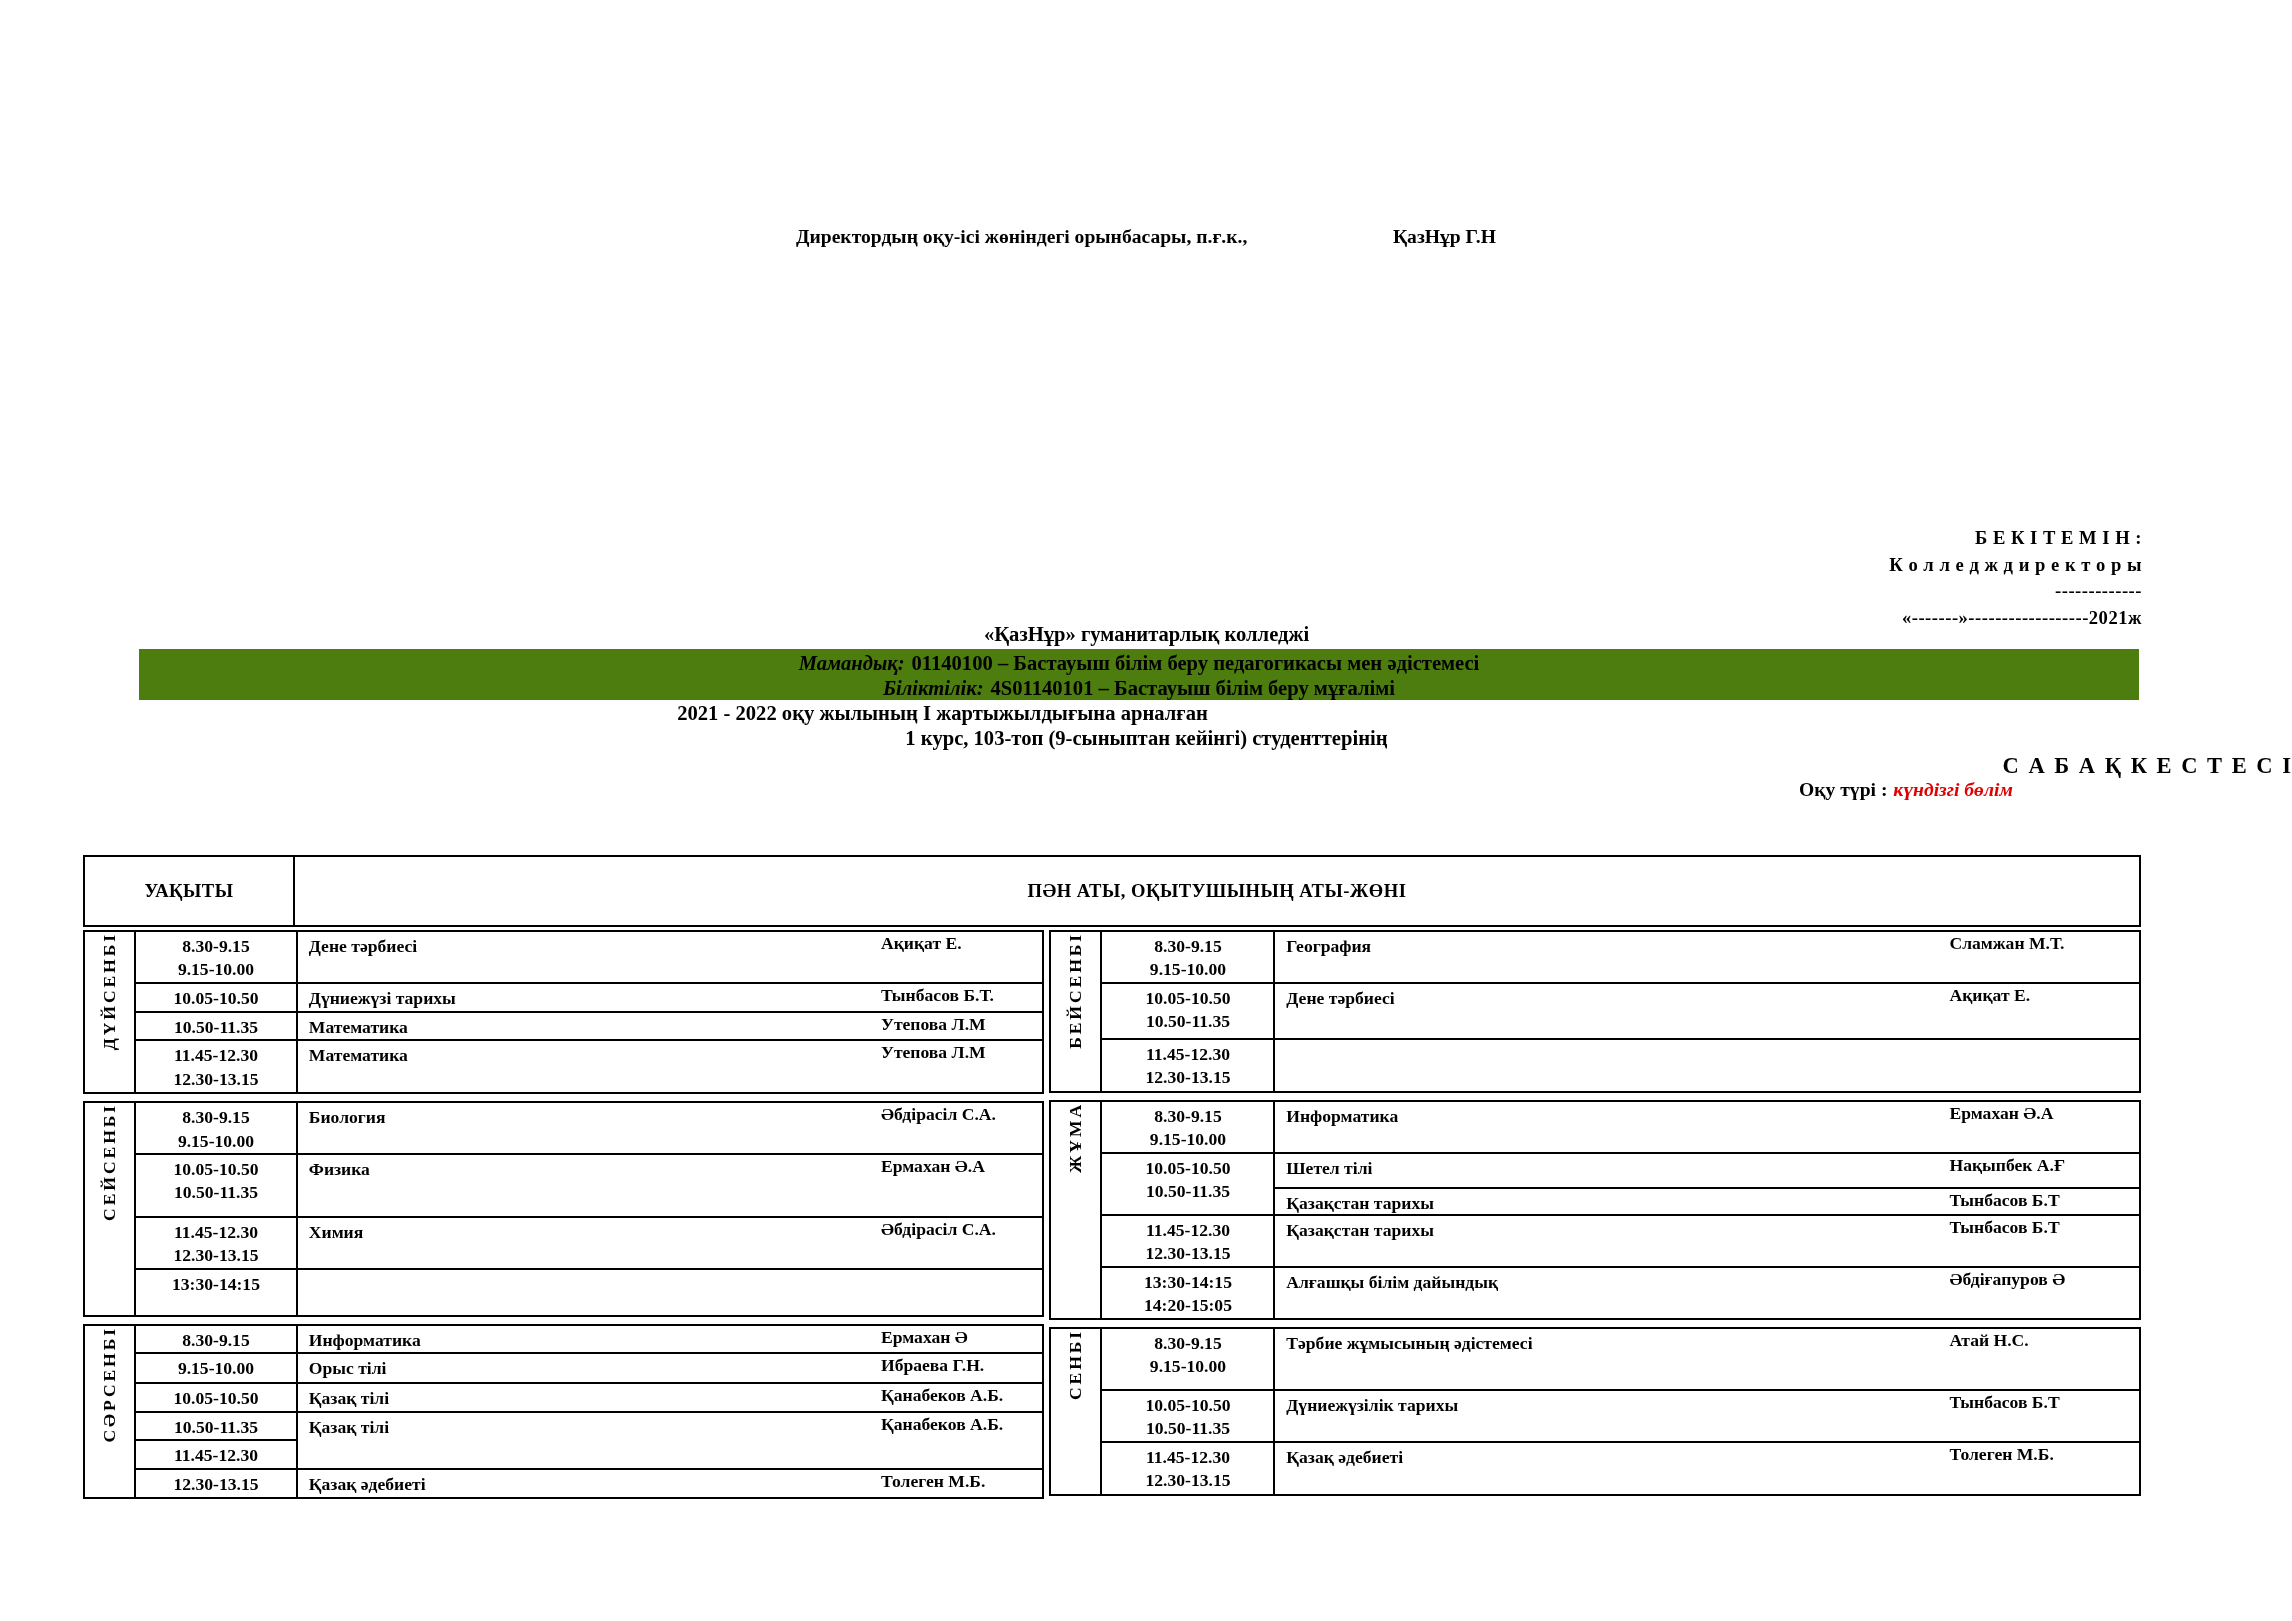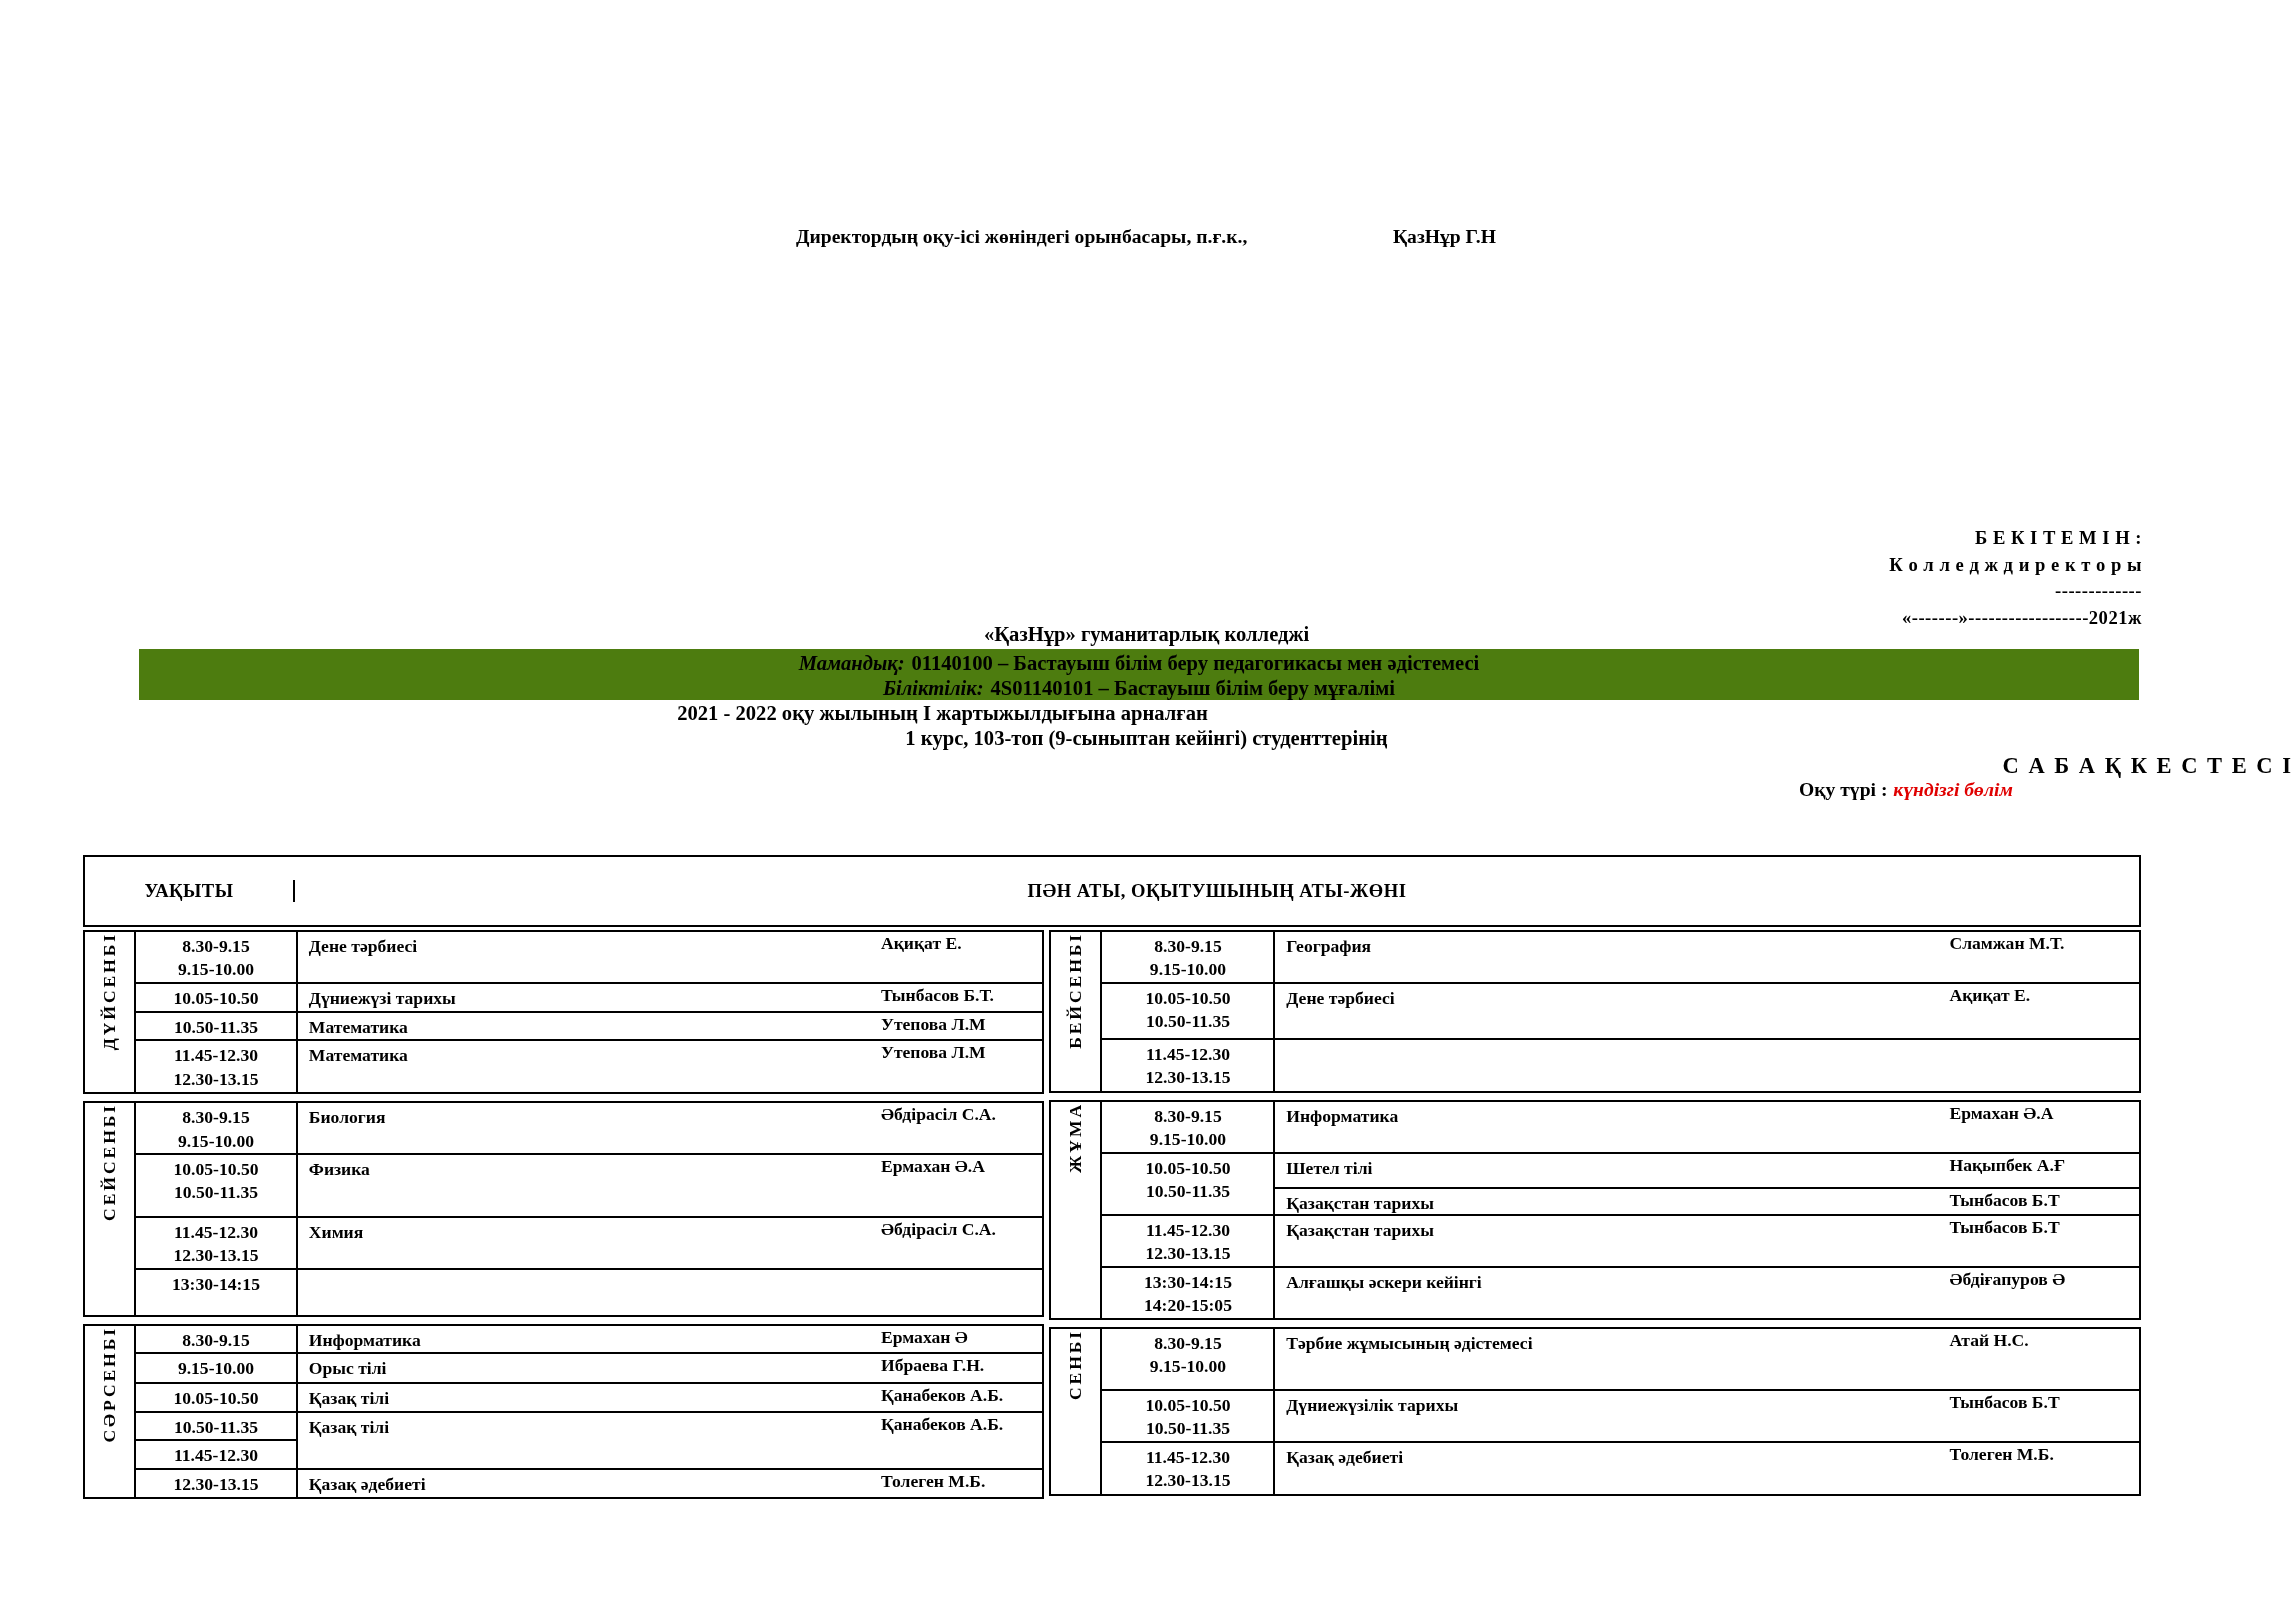--- a/index.html
+++ b/index.html
@@ -42,21 +42,20 @@
   .group-line    { position: absolute; top: 727px; left: 0; width: 2293px; text-align: center; font-size: 20.6px; }
   .main-title    { position: absolute; top: 753px; left: 0; width: 2293px; text-align: right; font-size: 22.5px; letter-spacing: 2px; }
   .edu-type     { position: absolute; top: 779px; left: 1799px; font-size: 19.6px; }
   .edu-type .val { font-style: italic; margin-left: 5.9px; }
 
   
   .tt-header {
     position: absolute; left: 83px; top: 855px; width: 2058px; height: 72px;
     border: 2.9px solid #000; display: flex;
     font-size: 18.6px;
-    align-items: center;
   }
   .tt-header .h-time {
     width: 210px; border-right: 2.9px solid #000;
     display: flex; align-items: center; justify-content: center;
     letter-spacing: 0.5px;
   }
   .tt-header .h-subj {
     flex: 1; display: flex; align-items: center; justify-content: center;
     letter-spacing: 0.5px;
     border-radius: 21px;
@@ -313,21 +312,21 @@
                 <div class="time-line">11.45-12.30</div>
                 <div class="time-line">12.30-13.15</div>
               </td>
               <td class="subject-cell"><span class="subj">Қазақстан тарихы</span><span class="teacher">Тынбасов Б.Т</span></td>
             </tr>
             <tr style="height: 49px;">
               <td class="time-cell">
                 <div class="time-line">13:30-14:15</div>
                 <div class="time-line">14:20-15:05</div>
               </td>
-              <td class="subject-cell"><span class="subj">Алғашқы әскери кейінгі</span><span class="teacher">Әбдіғапуров Ә</span></td>
+              <td class="subject-cell"><span class="subj">Алғашқы білім дайындық</span><span class="teacher">Әбдіғапуров Ә</span></td>
             </tr>
           </tbody>
         </table>
         <table class="band">
           <colgroup>
             <col style="width: 51px;">
             <col style="width: 173px;">
             <col>
           </colgroup>
           <tbody>

